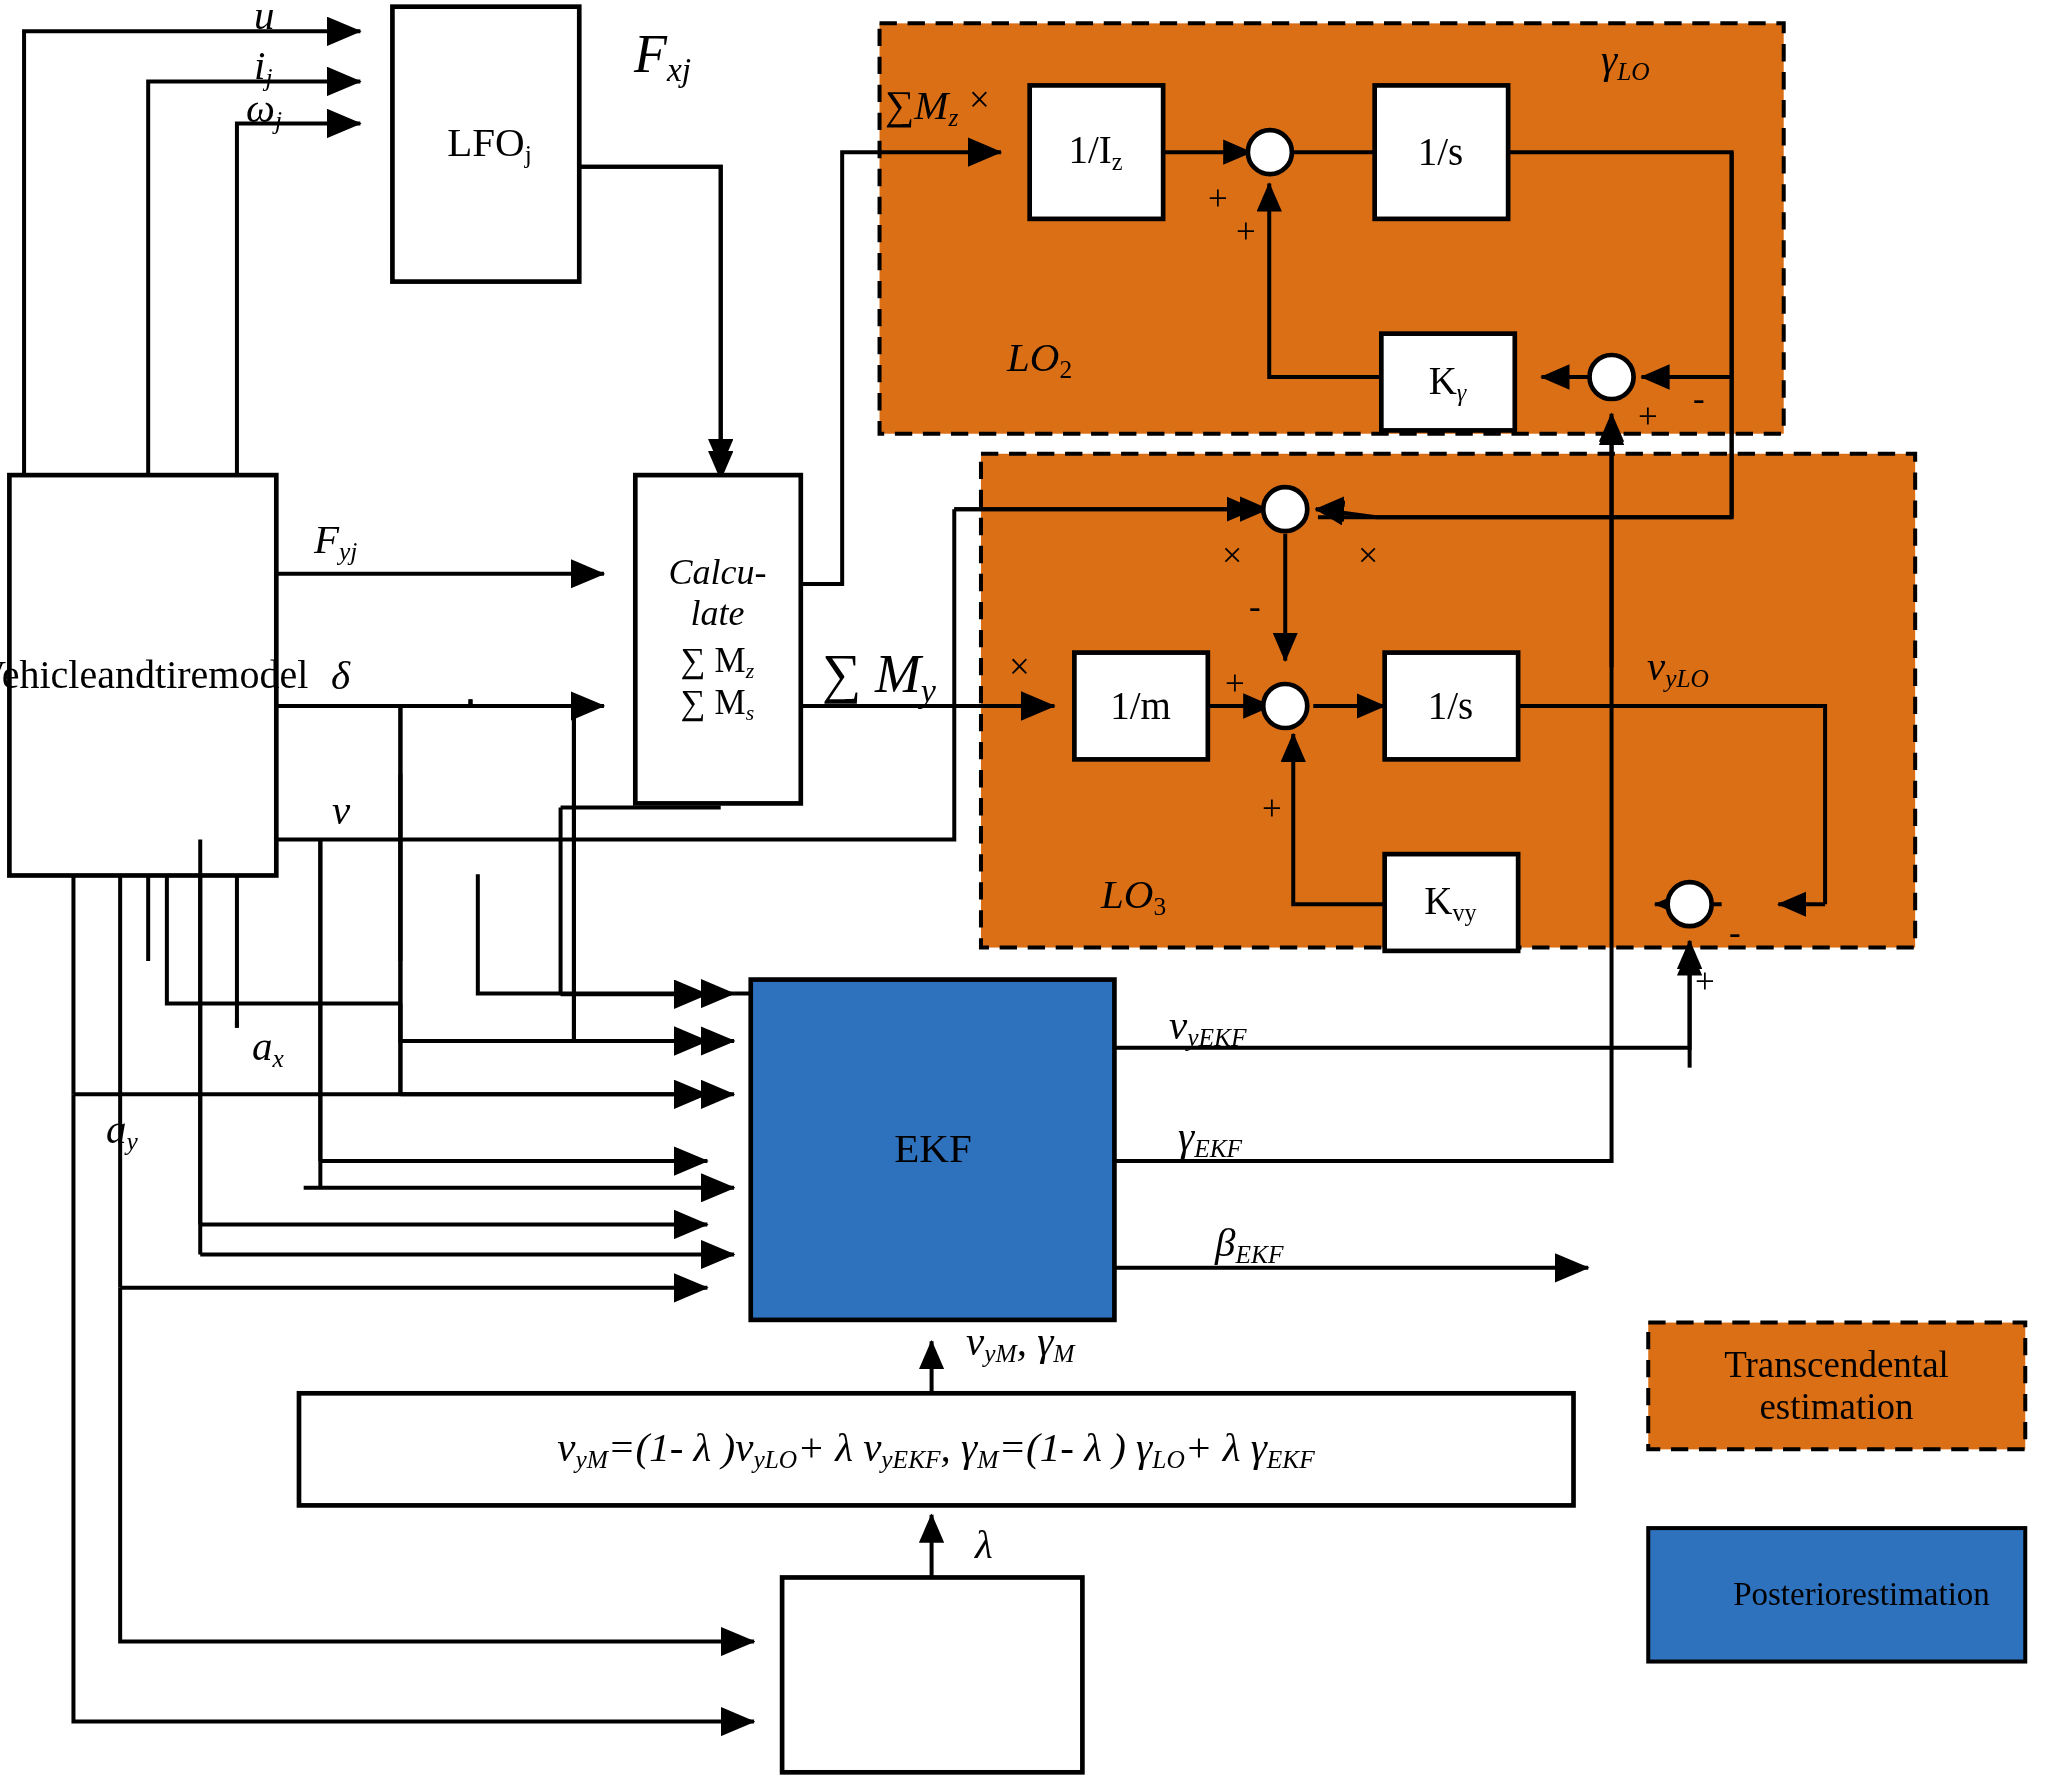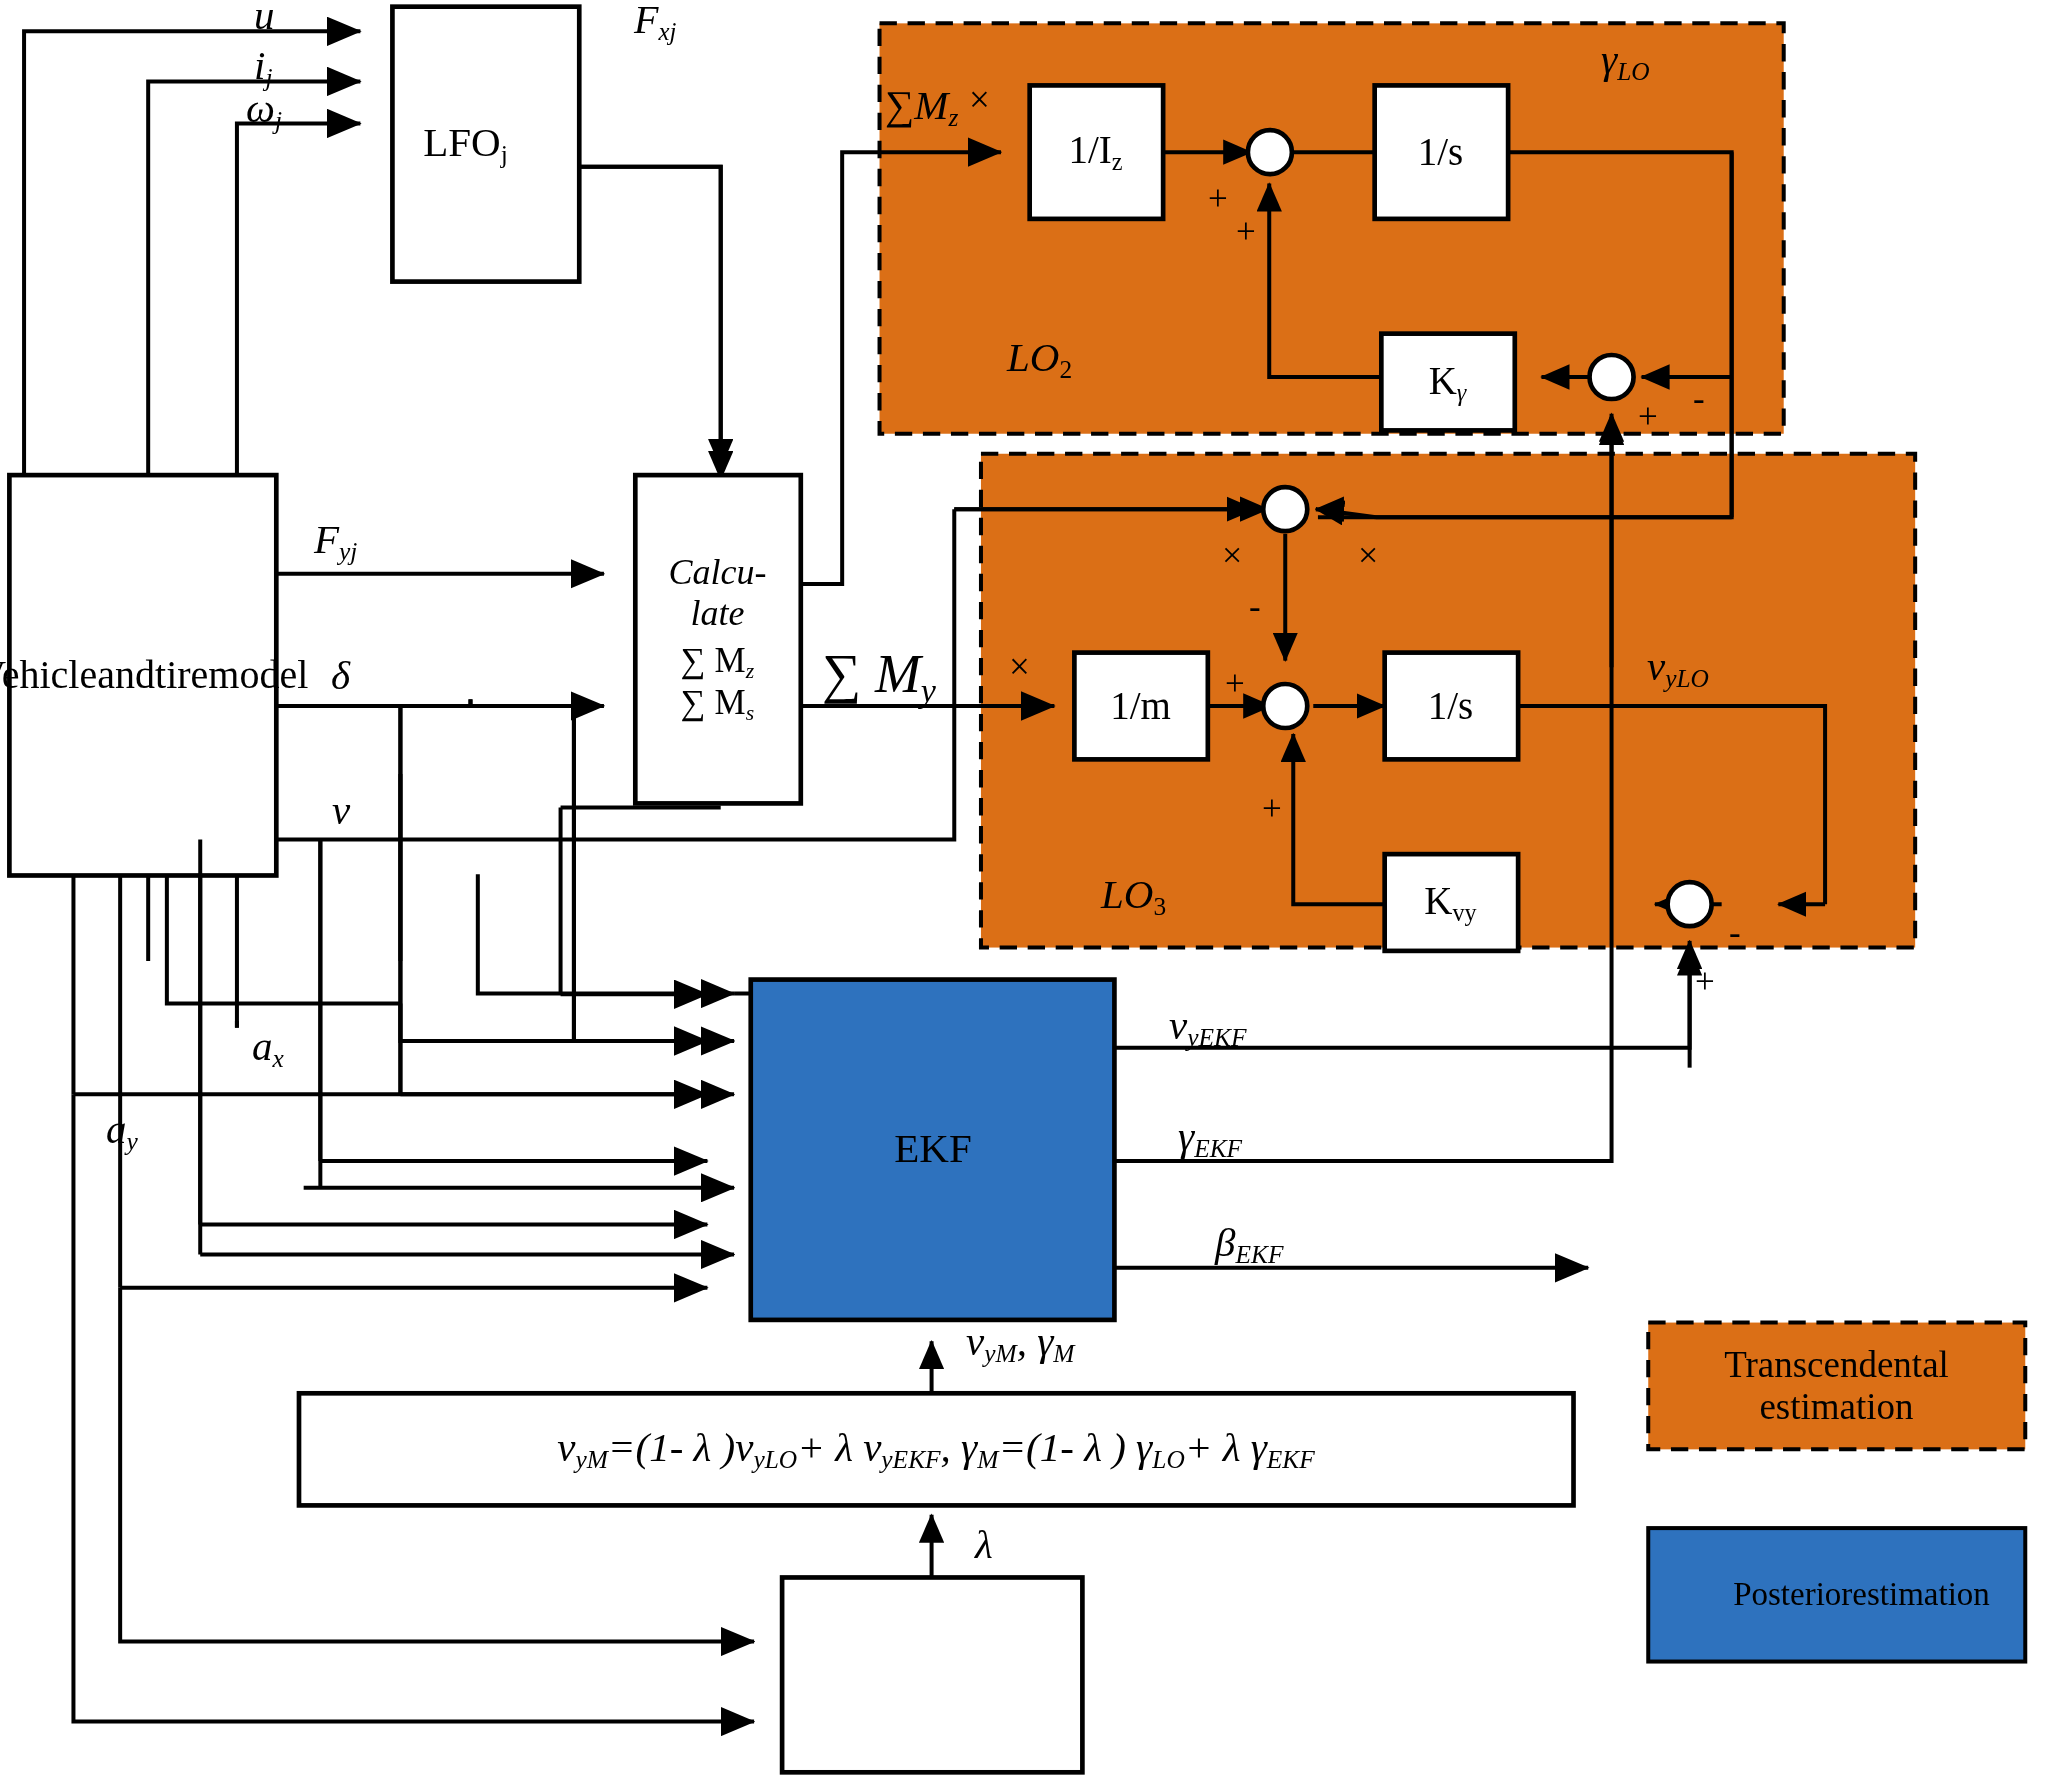--- a/index.html
+++ b/index.html
@@ -205,21 +205,21 @@
   </g>
 
   <g stroke="#000" stroke-width="6" fill="none">
     <path d="M 355 1540 L 355 1530"></path>
   </g>
 
   <rect x="2470" y="1982" width="565" height="190" fill="#DB6F16" stroke="#000" stroke-width="6" stroke-dasharray="26 16"></rect>
   <rect x="2470" y="2290" width="565" height="200" fill="#2E72BE" stroke="#000" stroke-width="6"></rect>
 </svg>
 
-<div class="boxtext" style="left:372px;top:6.7px;width:187px;height:275px;font-size:41px;font-family:Liberation Serif, serif;">
+<div class="boxtext" style="left:396px;top:6.7px;width:187px;height:275px;font-size:41px;font-family:Liberation Serif, serif;">
   <span><span>LFO</span><span class="subu">j</span></span>
 </div>
 
 <div class="boxtext" style="left:9.3px;top:475px;width:267px;height:400px;font-size:40px;flex-direction:row;">
   <span>Vehicle</span>
   <span>and</span>
   <span>tire</span>
   <span>model</span>
 </div>
 
@@ -272,21 +272,21 @@
 
 <div class="lbl it" style="left:254px;top:-5.3px;font-size:41px;">
   <span>u</span>
 </div>
 <div class="lbl it" style="left:254px;top:45px;font-size:41px;">
   <span>i</span><span class="sub">j</span>
 </div>
 <div class="lbl it" style="left:246px;top:88px;font-size:41px;">
   <span>ω</span><span class="sub">j</span>
 </div>
-<div class="lbl it" style="left:634px;top:0;font-size:40px;font-family:Liberation Serif, serif;">
+<div class="lbl it" style="left:634px;top:27px;font-size:54px;font-family:Liberation Serif, serif;">
   <span>F</span><span class="sub">xj</span>
 </div>
 <div class="lbl it" style="left:314px;top:519px;font-size:41px;">
   <span>F</span><span class="sub">yj</span>
 </div>
 <div class="lbl it" style="left:331px;top:655px;font-size:41px;">
   <span>δ</span>
 </div>
 <div class="lbl it" style="left:332px;top:790px;font-size:41px;">
   <span>v</span>

